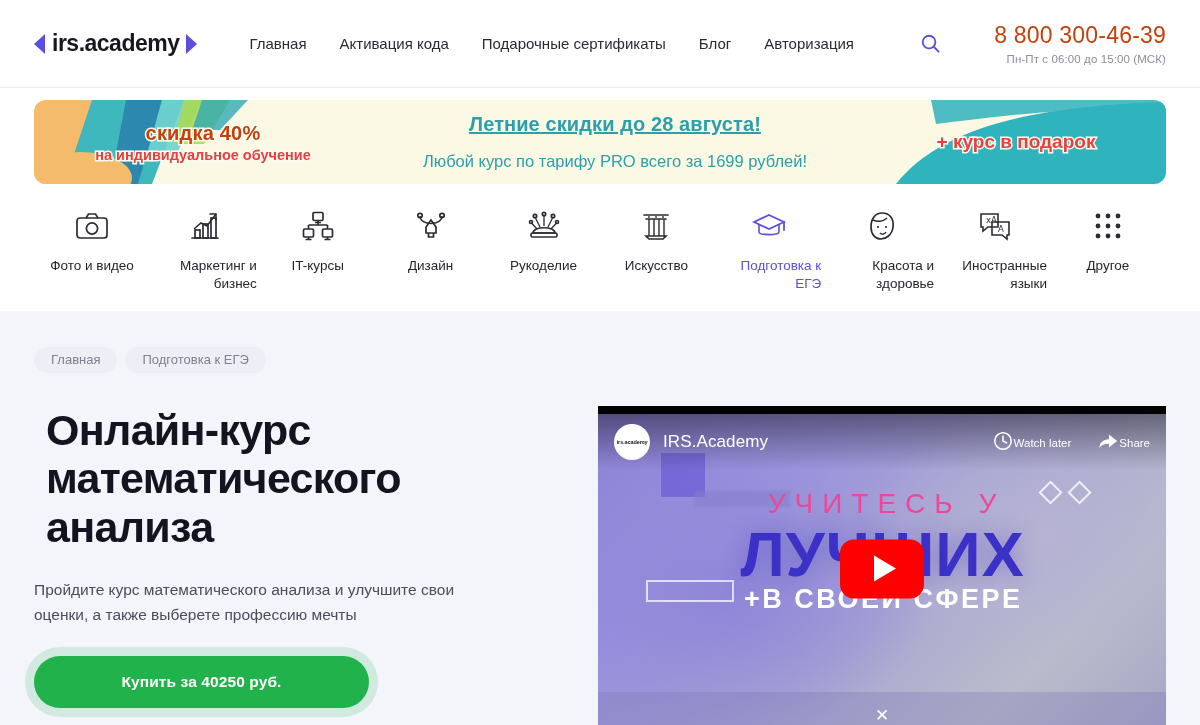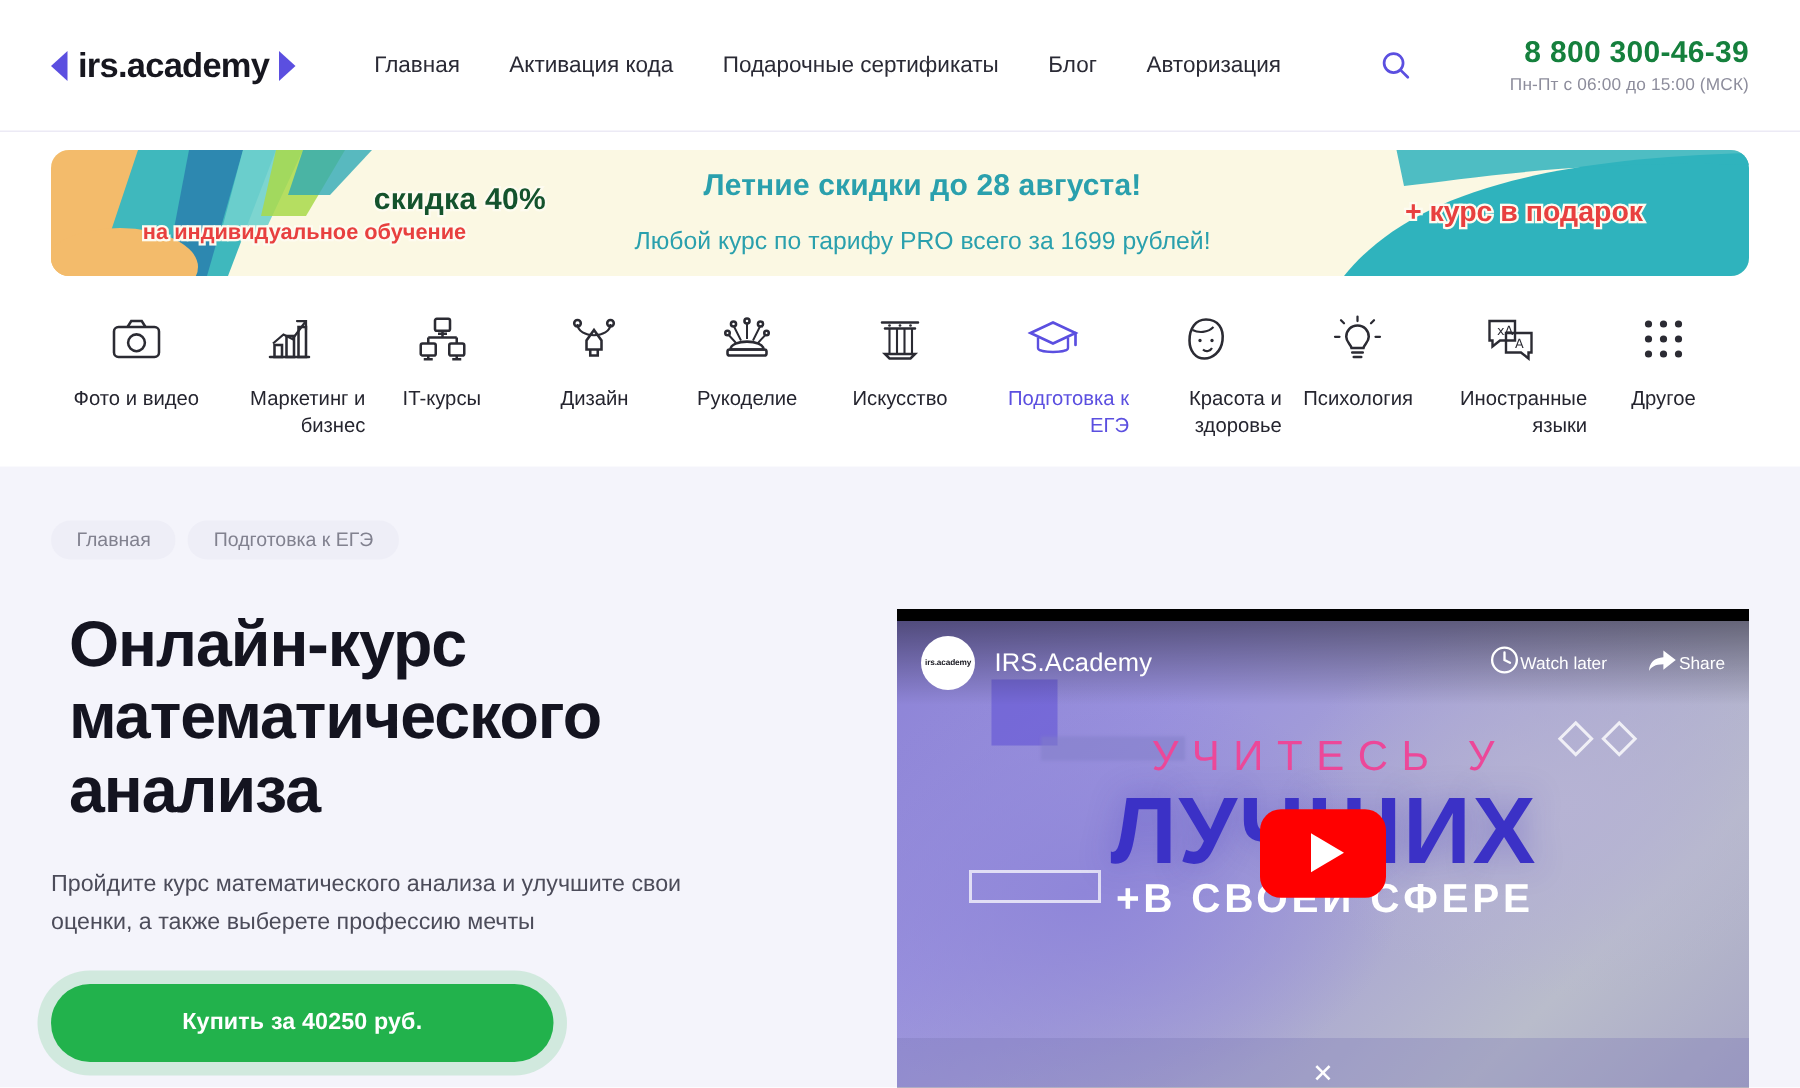--- a/index.html
+++ b/index.html
@@ -40,55 +40,54 @@
   }
   .nav { display: flex; align-items: center; gap: 33px; }
   .nav-item {
     font-size: 15px; color: #2a2a35; white-space: nowrap; cursor: pointer;
   }
   .search-btn {
     margin-left: 62px; width: 30px; height: 30px;
     display: flex; align-items: center; justify-content: center; cursor: pointer;
   }
   .contact { margin-left: auto; text-align: right; }
-  .phone { font-size: 20px; font-weight: 700; color: #15803d; letter-spacing: 0.2px; }
+  .phone { font-size: 23px; font-weight: 400; color: #c2410c; letter-spacing: 0.2px; }
   .hours { font-size: 11.5px; color: #8d8d9c; margin-top: 4px; letter-spacing: 0.1px; }
 
   
   .promo-wrap { padding: 12px 34px 0 34px; background: #ffffff; }
   .promo {
     position: relative; height: 84px; border-radius: 12px; overflow: hidden;
     background: #fbf8e3;
     display: flex; align-items: center;
   }
   .promo .deco-left {
     position: absolute; left: 0; top: 0; width: 330px; height: 84px;
   }
   .promo .deco-right {
     position: absolute; right: 0; top: 0; width: 330px; height: 84px;
   }
   .promo-left {
     position: relative; z-index: 3; width: 330px; text-align: center;
     padding-left: 8px;
   }
   .promo-left .l1 {
-    font-size: 20px; font-weight: 800; color: #14532d;
+    font-size: 20px; font-weight: 800; color: #c2410c;
     -webkit-text-stroke: 3px #fdfbf0; paint-order: stroke fill;
     letter-spacing: 0.2px;
-    text-align: right;
   }
   .promo-left .l2 {
     font-size: 14.5px; font-weight: 800; color: #e8403f; margin-top: 2px;
     -webkit-text-stroke: 3px #fdfbf0; paint-order: stroke fill;
   }
   .promo-center {
     position: relative; z-index: 3; flex: 1; text-align: center;
   }
   .promo-center .c1 {
-    font-size: 20px; font-weight: 700; color: #2aa0ad; letter-spacing: 0.1px;
+    font-size: 20px; font-weight: 700; color: #2aa0ad; letter-spacing: 0.1px; text-decoration: underline;
   }
   .promo-center .c2 {
     font-size: 16.5px; color: #2aa0ad; margin-top: 16px;
   }
   .promo-right {
     position: relative; z-index: 3; width: 300px; text-align: center;
   }
   .promo-right .r1 {
     font-size: 19px; font-weight: 800; color: #e8403f;
     -webkit-text-stroke: 3px #fdfbf0; paint-order: stroke fill;
@@ -406,30 +405,20 @@
           <path d="M15 3 C23 3, 27 9, 26 17 C25 25, 19 29, 14 29 C8 29, 4 24, 4 17 C4 9, 8 3, 15 3 Z"></path>
           <path d="M6 10 C10 12, 16 12, 20 8" stroke-width="1.4"></path>
           <circle cx="11" cy="17" r="1.1" fill="#2b2b33" stroke="none"></circle>
           <circle cx="19" cy="17" r="1.1" fill="#2b2b33" stroke="none"></circle>
           <path d="M13 23 C15 25, 18 24, 19 22" stroke-width="1.4"></path>
         </svg>
       </span>
       <span class="cat-label">Красота и здоровье</span>
     </div>
 
-    <div class="cat">
-      <span class="cat-ico">
-        <svg width="32" height="32" viewBox="0 0 32 32" fill="none" stroke="#2b2b33" stroke-width="1.7">
-          <path d="M16 7 C20.5 7, 23.5 10.5, 23.5 14.5 C23.5 18, 20.5 19.5, 20 22 H12 C11.5 19.5, 8.5 18, 8.5 14.5 C8.5 10.5, 11.5 7, 16 7 Z"></path>
-          <path d="M12.5 25 H19.5 M13.5 28 H18.5" stroke-linecap="round"></path>
-          <path d="M16 1 V4 M4 14.5 H1 M31 14.5 H28 M7 5.5 L5 3.5 M25 5.5 L27 3.5" stroke-linecap="round" stroke-width="1.5"></path>
-        </svg>
-      </span>
-      <span class="cat-label">Психология</span>
-    </div>
 
     <div class="cat">
       <span class="cat-ico">
         <svg width="32" height="30" viewBox="0 0 32 30" fill="none" stroke="#2b2b33" stroke-width="1.6">
           <path d="M2 3 H19 V16 H9 L4 20 V16 H2 Z"></path>
           <path d="M13 11 H30 V24 H28 V28 L23 24 H13 Z"></path>
           <text x="7" y="12" font-size="8.5" fill="#2b2b33" stroke="none" font-family="DejaVu Sans">хА</text>
           <text x="19" y="21" font-size="8.5" fill="#2b2b33" stroke="none" font-family="DejaVu Sans">A</text>
         </svg>
       </span>

